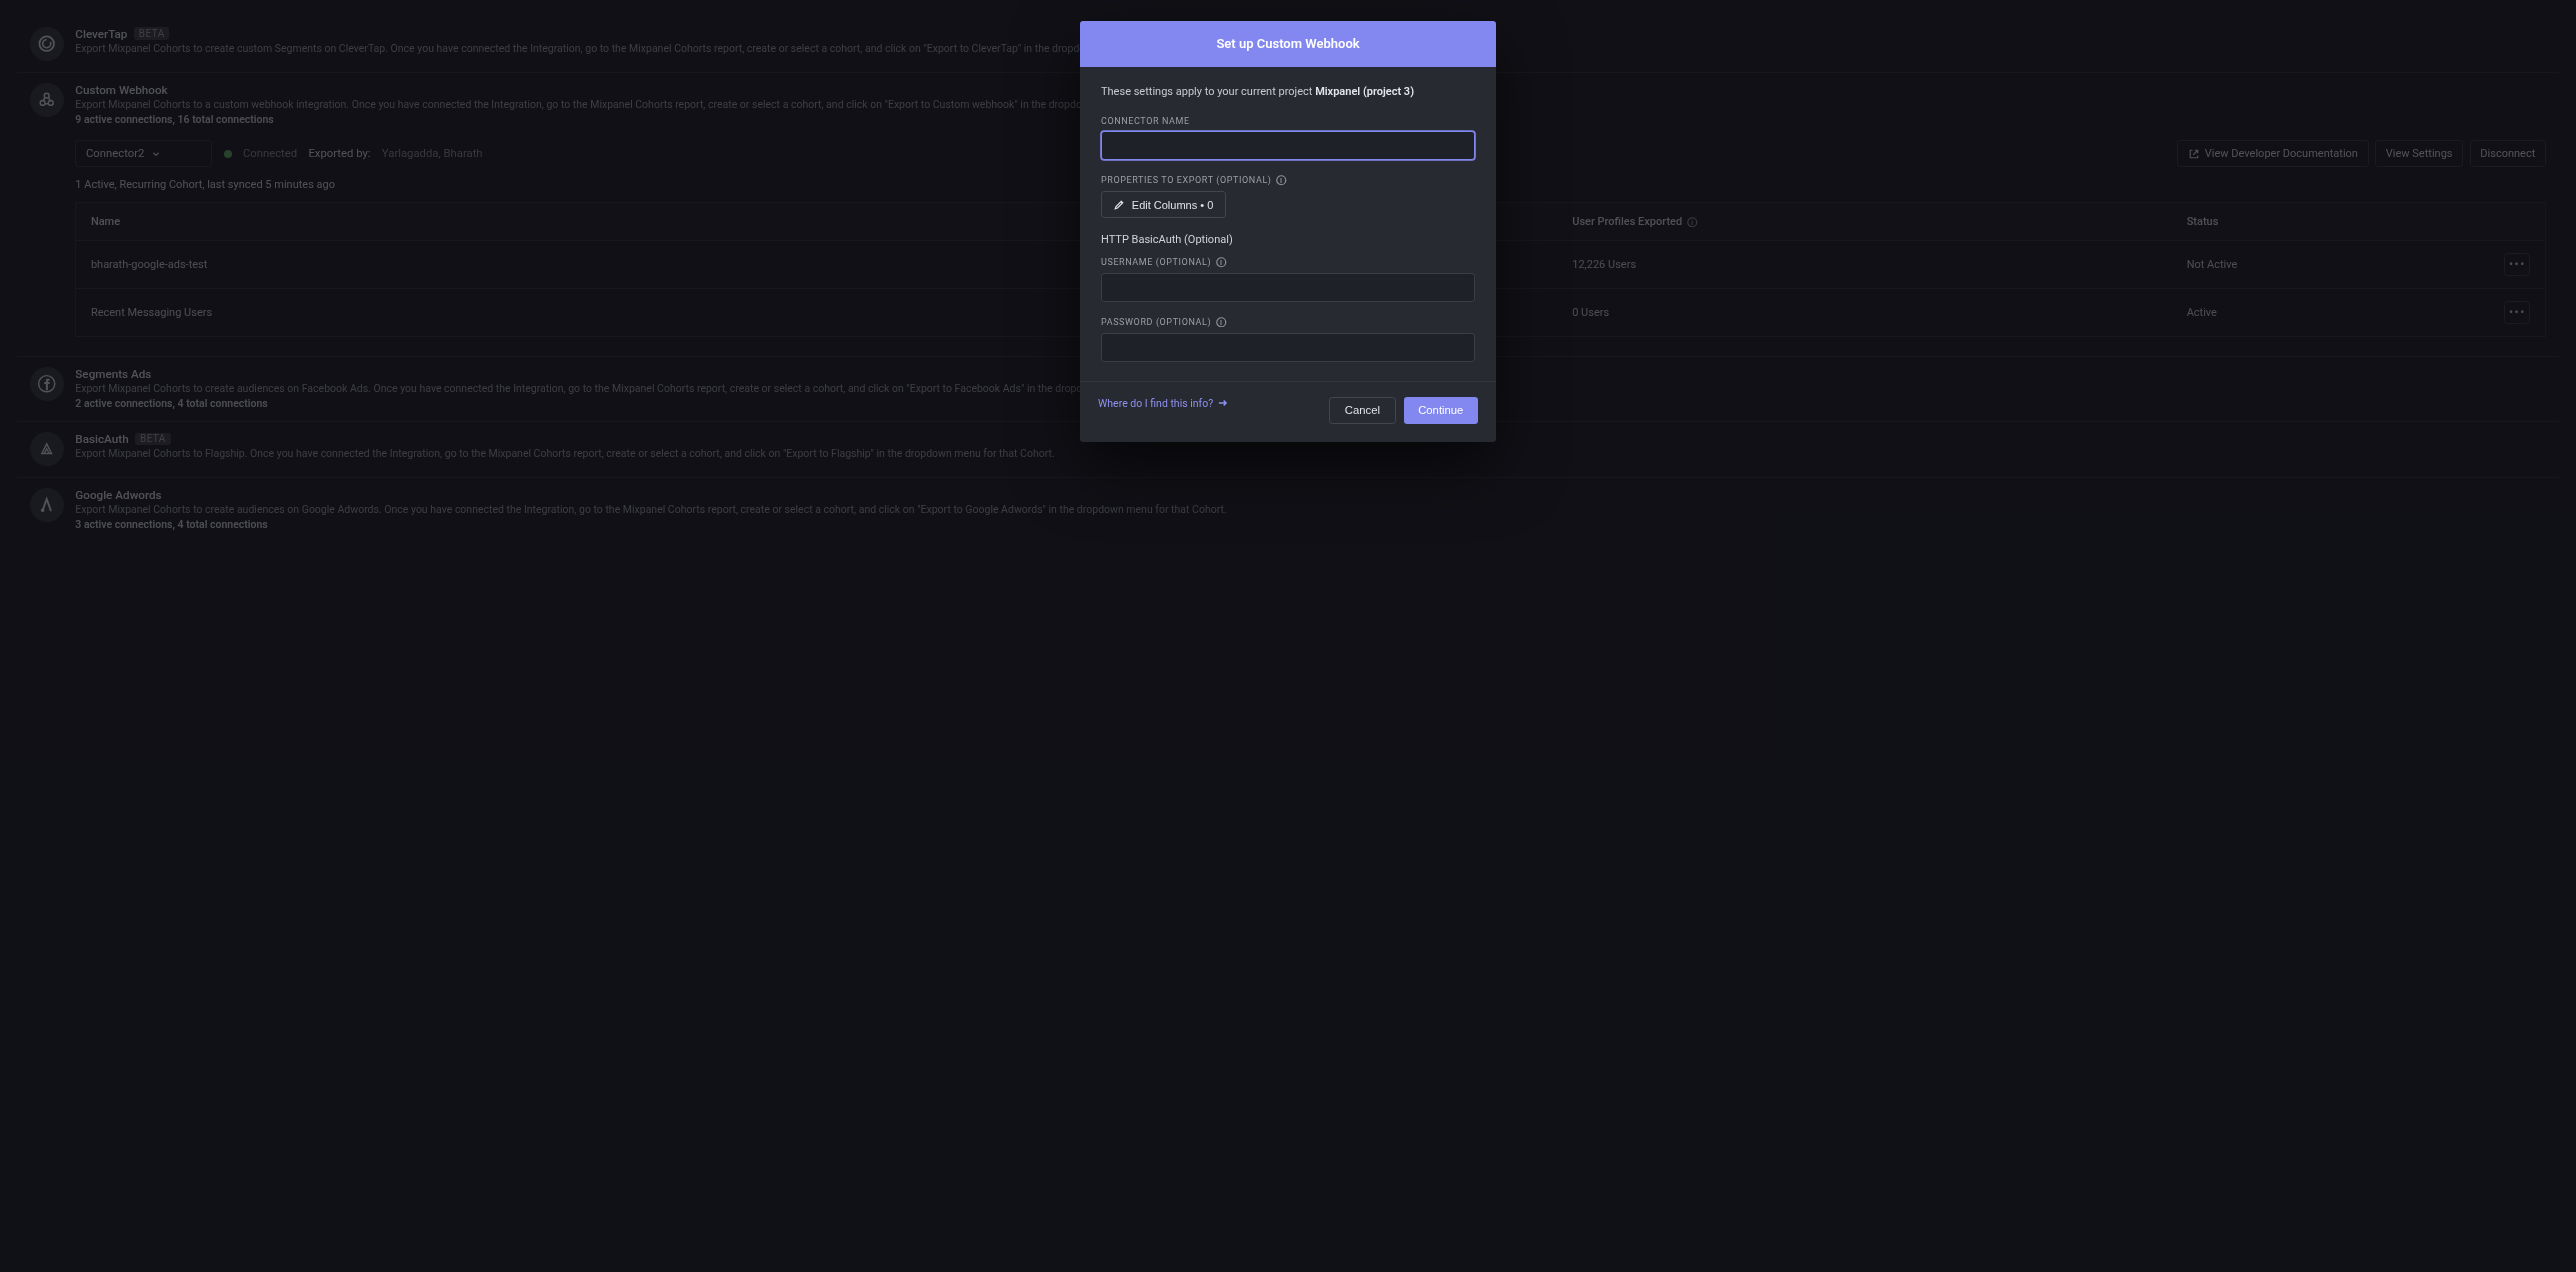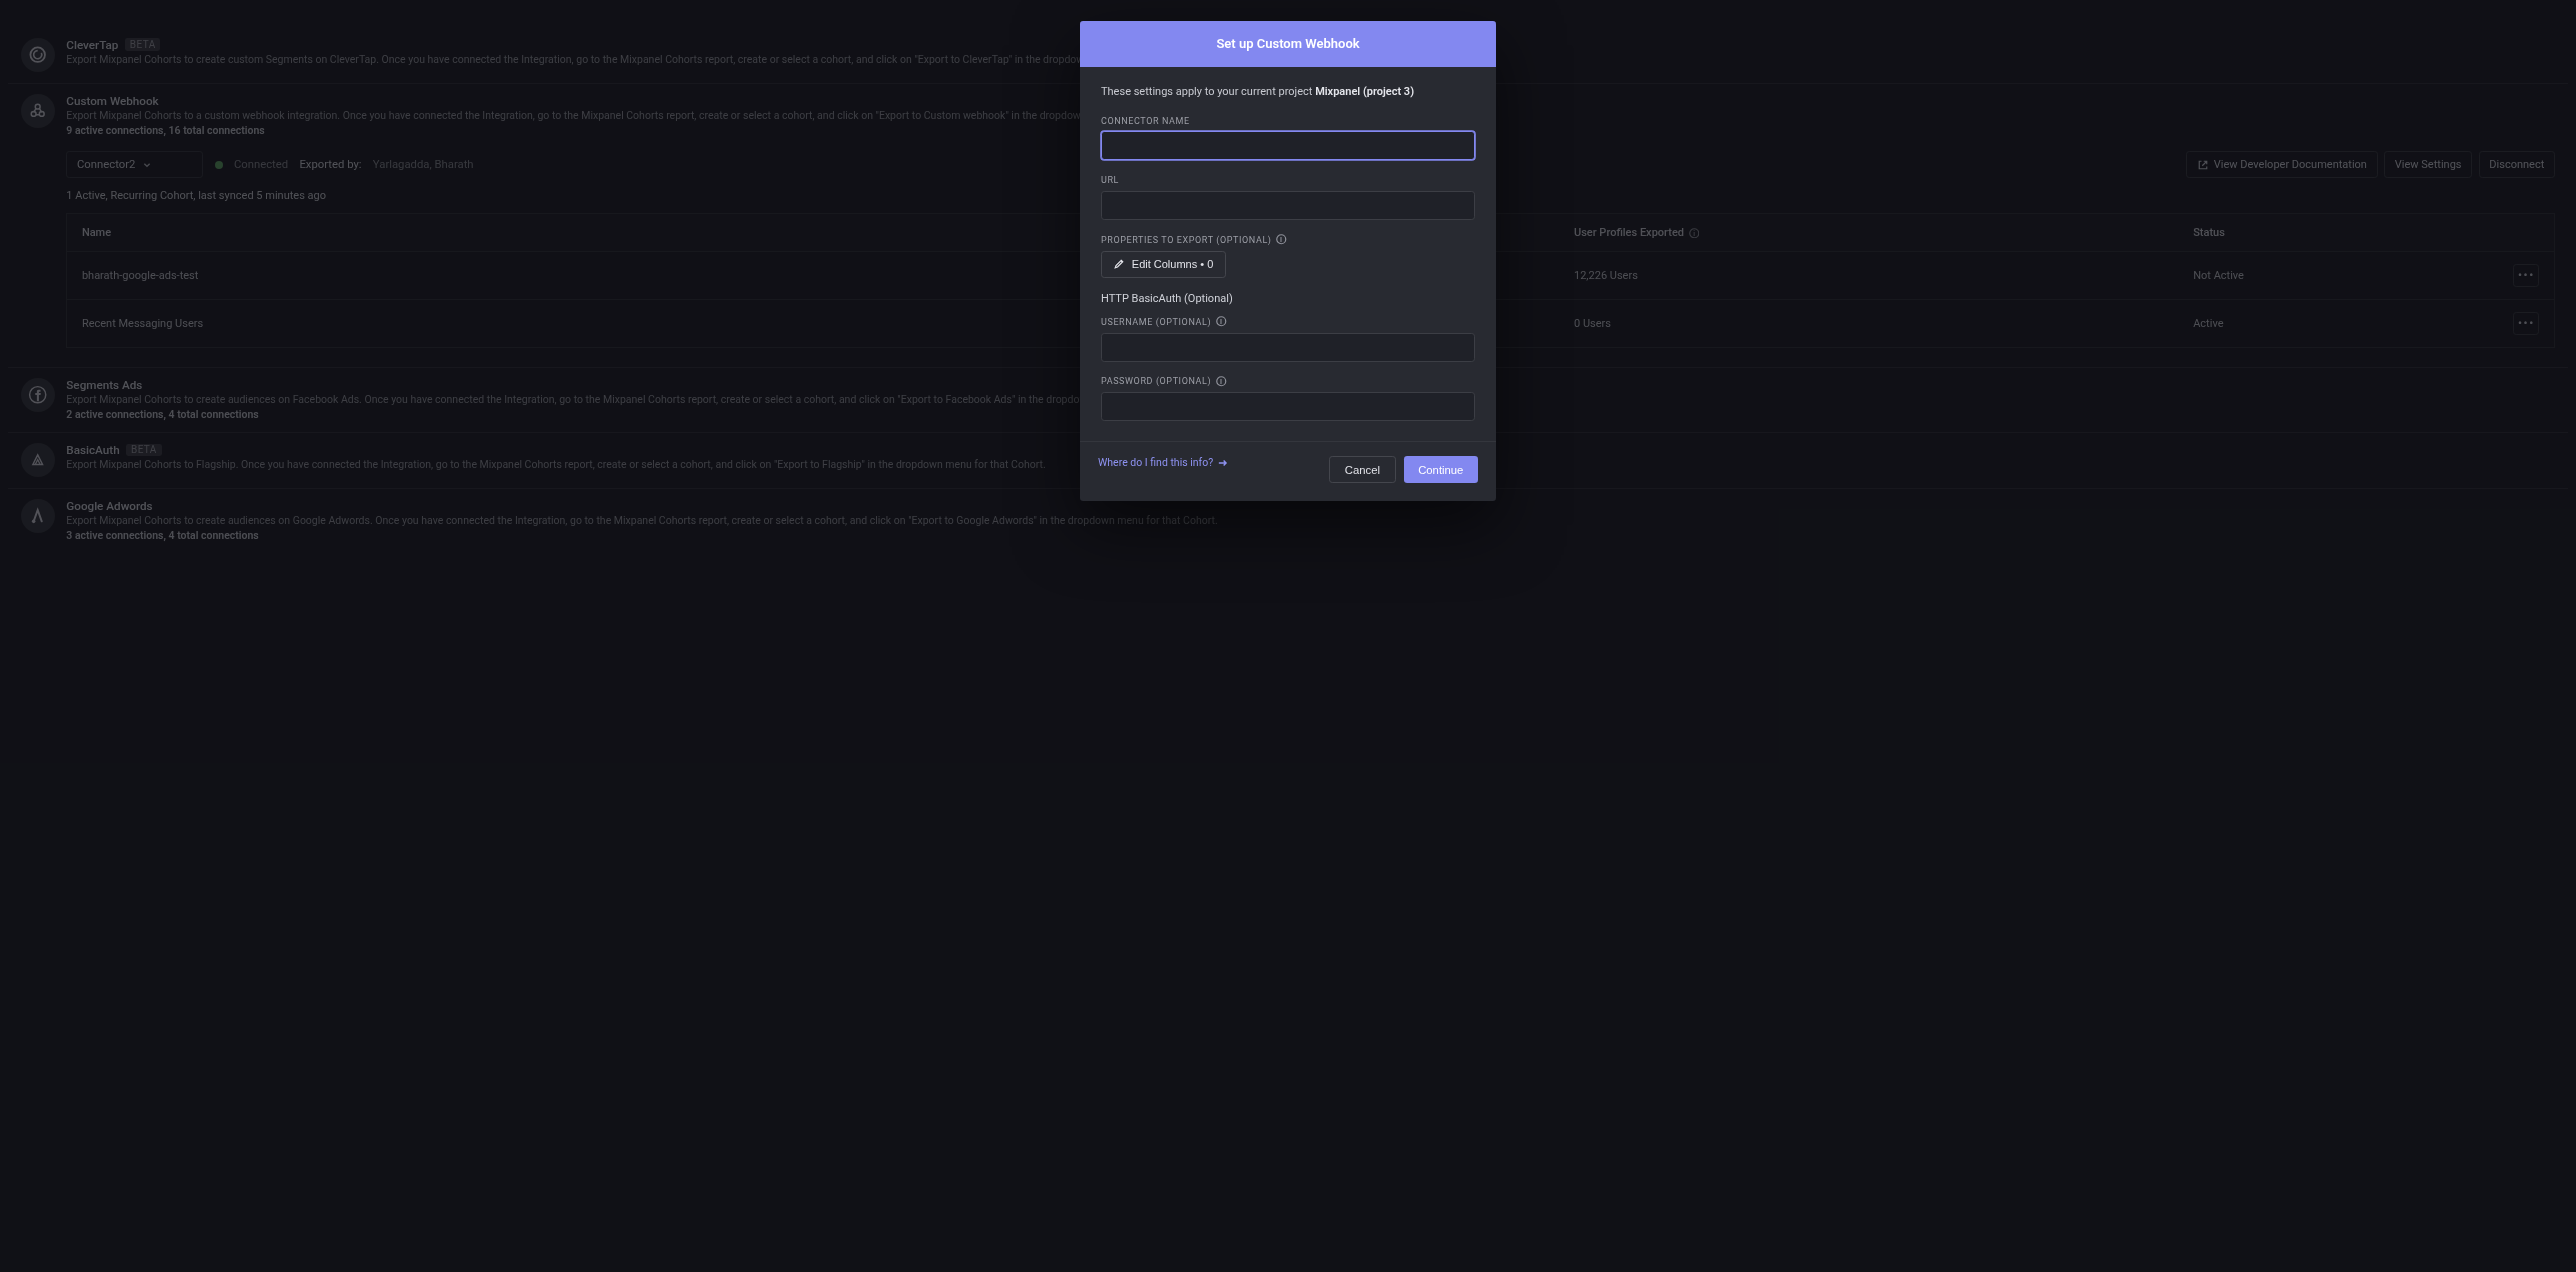--- a/index.html
+++ b/index.html
@@ -10,22 +10,21 @@
     font-family: -apple-system, BlinkMacSystemFont, "Segoe UI", Roboto, Helvetica, Arial, sans-serif;
     color: #c8cbd4;
     font-size: 11.3px;
     overflow: hidden;
   }
 
   
   .page {
     position: absolute;
     inset: 0;
-    padding: 8px;
-    margin-top: 20px;
+    padding: 17px;
   }
 
   .integration-block {
     border-bottom: 0.8px solid #2e3038;
     padding: 9.7px 13px 11.3px 13px;
     display: flex;
     gap: 11.3px;
   }
   .integration-block:first-child { border-top: none; }
 
@@ -384,24 +383,20 @@
   <div class="modal-body">
     <div class="project-line">
       <span>These settings apply to your current project </span><strong>Mixpanel (project 3)</strong>
     </div>
 
     <div class="field">
       <div class="field-label">CONNECTOR NAME</div>
       <input class="input focused" type="text" style="">
     </div>
 
-    <div class="field">
-      <div class="field-label">URL</div>
-      <input class="input" type="text" style="">
-    </div>
 
     <div class="field">
       <div class="field-label">
         <span>PROPERTIES TO EXPORT (OPTIONAL)</span>
         <svg class="info-icon-svg" viewBox="0 0 14 14" style="font-size:11px">
             <circle cx="7" cy="7" r="6"></circle>
             <text x="7" y="10" text-anchor="middle">i</text>
           </svg>
       </div>
       <button class="btn-edit-columns">

